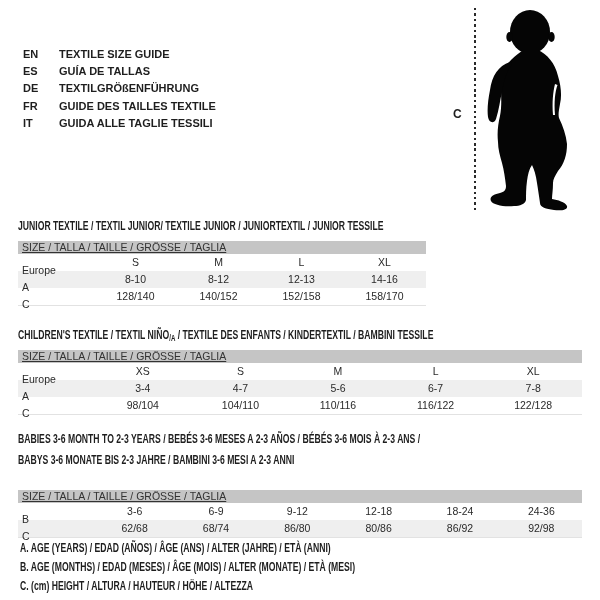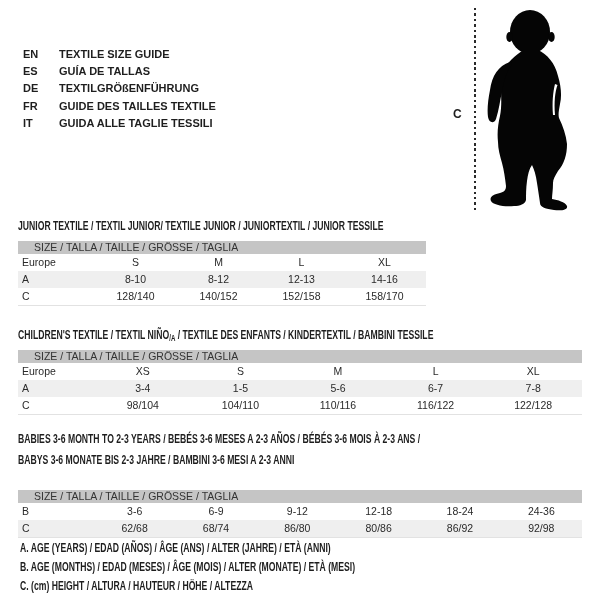--- a/index.html
+++ b/index.html
@@ -28,26 +28,26 @@
   .baby-svg{left:440px;top:0;width:160px;height:220px;}
 
   
   .size-table{position:absolute;left:18px;}
   .t1{width:408px;top:216px;}
   .t2{width:564px;top:325px;}
   .t3{width:564px;top:428px;}
   .table-title{height:13px;margin-bottom:12px;}
   .t3 .table-title{height:auto;margin-bottom:20px;line-height:19px;}
   .size-bar{background:#c5c5c5;height:13px;line-height:13.5px;
-    font-size:10.5px;padding-left:16px;color:#333;white-space:nowrap;overflow:hidden;}
+    font-size:10.5px;padding-left:4px;color:#333;white-space:nowrap;overflow:hidden;text-decoration:underline;}
   .rows{border-bottom:1px solid #e2e2e2;}
   .trow{display:flex;height:17px;line-height:17px;font-size:10.5px;color:#2a2a2a;}
   .trow.shaded{background:#efefef;}
   .tcell{flex:1;text-align:center;white-space:nowrap;}
-  .tcell.label{flex:0 0 72px;text-align:left;padding-left:4px;}
+  .tcell.label{flex:0 0 72px;text-align:left;padding-left:4px;margin-top:8px;}
 
   
   .footnotes{left:20px;top:537px;}
   .fn-line{height:19px;line-height:19px;}
 </style>
 </head>
 <body>
 
 <div class="abs lang-list">
   <div class="lang-row">
@@ -155,21 +155,21 @@
         <div class="tcell label">Europe</div>
         <div class="tcell">XS</div>
         <div class="tcell">S</div>
         <div class="tcell">M</div>
         <div class="tcell">L</div>
         <div class="tcell">XL</div>
       </div>
       <div class="trow shaded">
         <div class="tcell label">A</div>
         <div class="tcell">3-4</div>
-        <div class="tcell">1-5</div>
+        <div class="tcell">4-7</div>
         <div class="tcell">5-6</div>
         <div class="tcell">6-7</div>
         <div class="tcell">7-8</div>
       </div>
       <div class="trow">
         <div class="tcell label">C</div>
         <div class="tcell">98/104</div>
         <div class="tcell">104/110</div>
         <div class="tcell">110/116</div>
         <div class="tcell">116/122</div>

